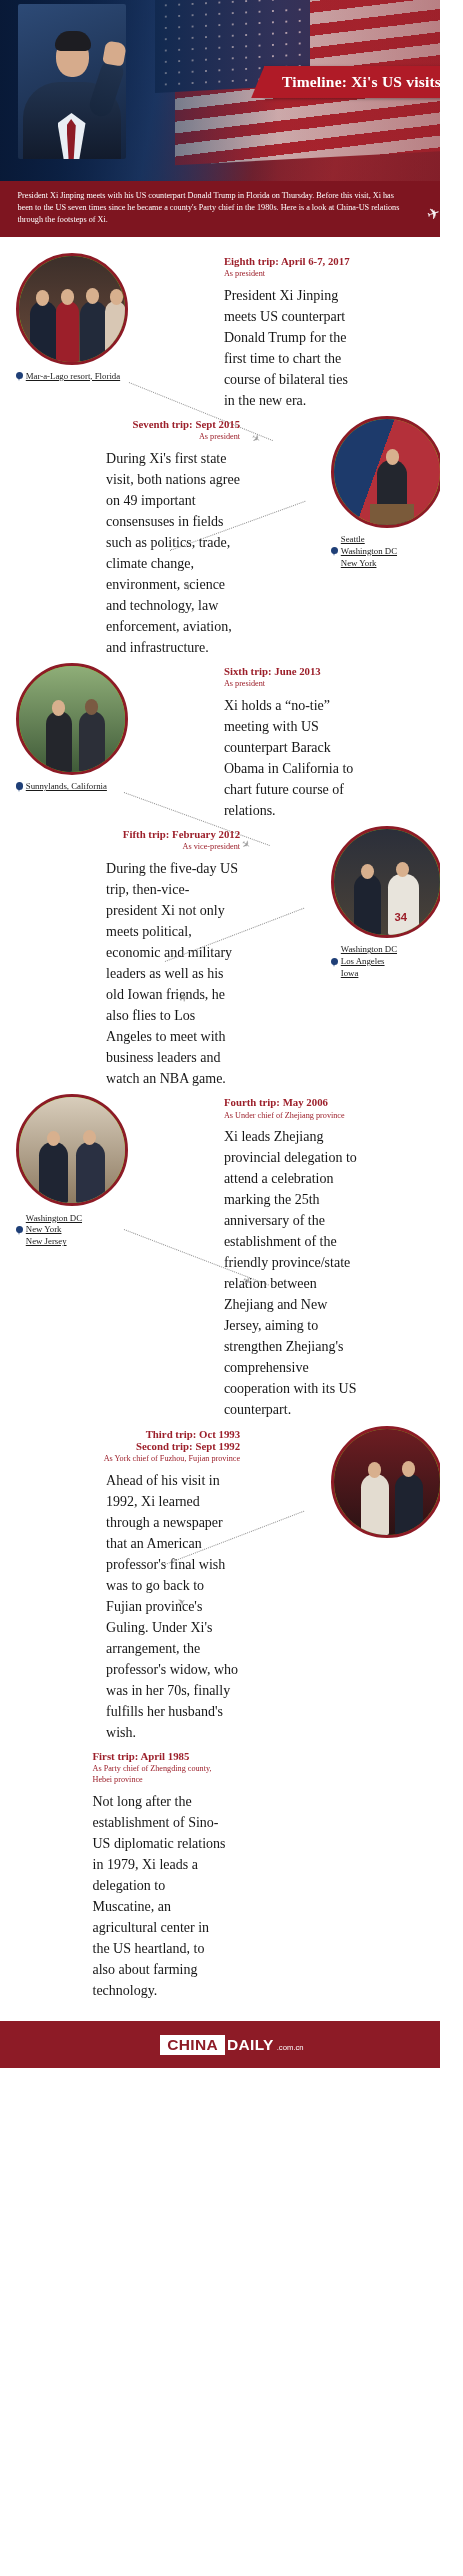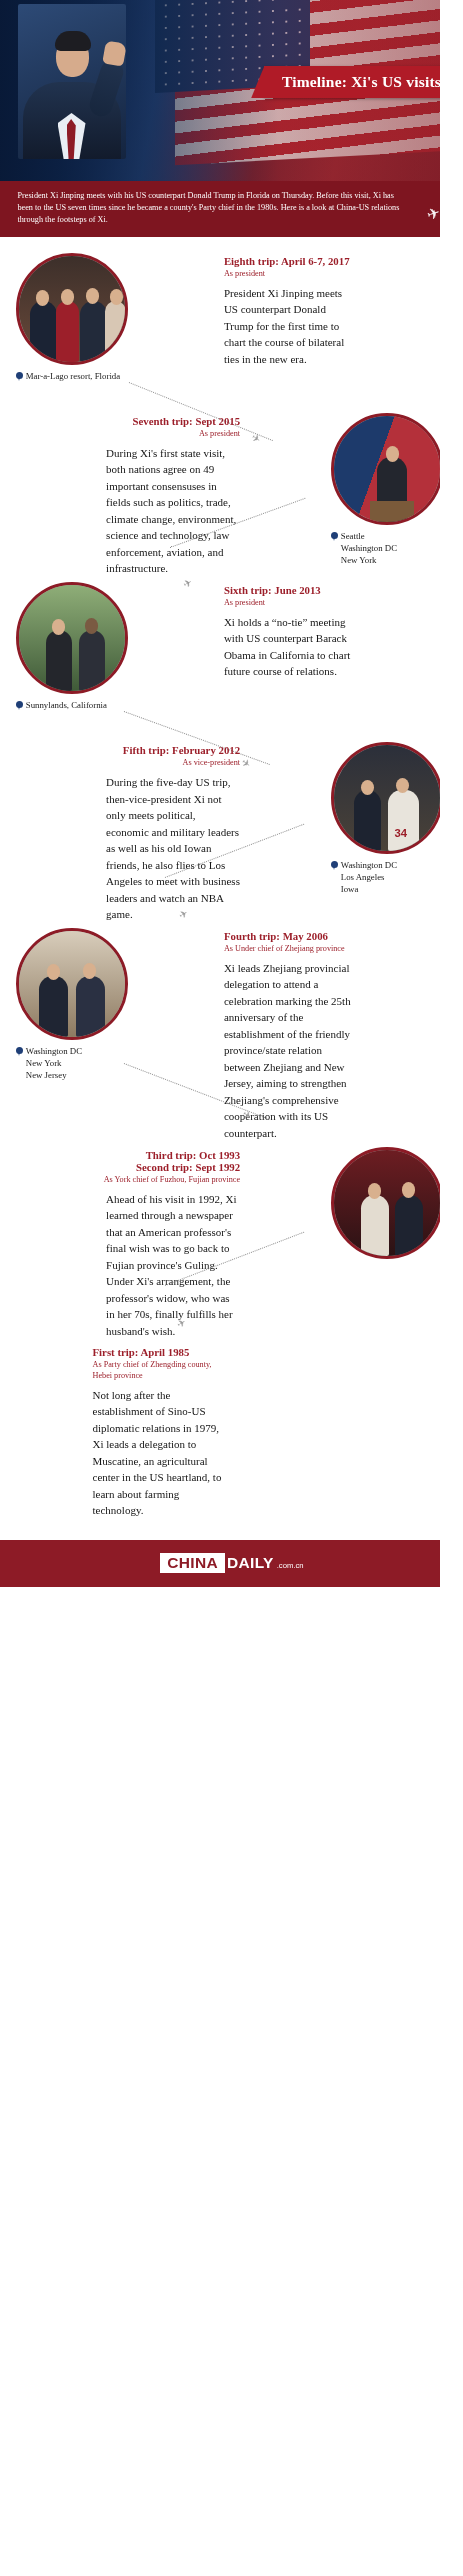--- a/index.html
+++ b/index.html
@@ -154,41 +154,42 @@
   .entry.left-text .inner { flex-direction: row-reverse; }
 
   
   .photo {
     position: relative;
     width: 112px; height: 112px;
     border-radius: 50%;
     border: 3.1px solid #8d1b26;
     overflow: hidden;
     flex: 0 0 112px;
-    background: #a3a3a3;
+    background: #84cc16;
   }
   .photo .ph-sky { position:absolute; inset:0; }
   .photo .figure {
     position: absolute; bottom: 0; width: 27px; height: 61px;
     border-radius: 13.4px 13.4px 2.1px 2.1px;
   }
   .photo .face {
     position: absolute; width: 13.4px; height: 15.5px; border-radius: 50%;
     background: #d8b08e;
   }
 
   .pin-label {
     margin-top: 6.2px;
     display: flex;
-    align-items: flex-start;
+    align-items: center;
     gap: 3.1px;
     font-size: 8.8px;
     line-height: 1.35;
     color: #1a1a1a;
     width: 118px;
+    text-decoration: underline;
   }
   .pin {
     flex: 0 0 auto;
     width: 7.2px; height: 10.3px;
     position: relative; margin-top: 1px;
   }
   .pin::before {
     content: ""; position: absolute; left: 0; top: 0;
     width: 7.2px; height: 7.2px; border-radius: 50%;
     background: #1f3f77;
@@ -219,21 +220,21 @@
     font-weight: bold;
     margin-bottom: 2.1px;
   }
   .trip-role {
     color: #9c1f2a;
     font-size: 8.2px;
     margin-bottom: 5.2px;
     line-height: 1.3;
   }
   .trip-body {
-    font-size: 11px;
+    font-size: 14px;
     line-height: 1.5;
     color: #161616;
     text-align: left;
     display: inline-block;
     max-width: 134px;
   }
   .entry.left-text .trip-body { text-align: left; }
 
   
   .dots {
@@ -468,21 +469,21 @@
       </div>
       <div class="dots" style="left:165px;top:138px;width:149px;transform:rotate(-21deg);"></div>
       <div class="plane" style="left:177px;top:170px;transform:rotate(-30deg);">✈</div>
     </div>
 
     <div class="entry right-text">
       <div class="inner">
         <div class="text-col">
           <div class="trip-title" style="white-space:pre-line;">First trip: April 1985</div>
           <div class="trip-role" style="white-space:pre-line;">As Party chief of Zhengding county, Hebei province</div>
-          <div class="trip-body">Not long after the establishment of Sino-US diplomatic relations in 1979, Xi leads a delegation to Muscatine, an agricultural center in the US heartland, to learn about farming technology.</div>
+          <div class="trip-body">Not long after the establishment of Sino-US diplomatic relations in 1979, Xi leads a delegation to Muscatine, an agricultural center in the US heartland, to also about farming technology.</div>
         </div>
       </div>
     </div>
 
   </div>
 
   <div class="footer">
     <div class="logo">
       <span class="china">CHINA</span>
       <span class="daily">DAILY</span>

